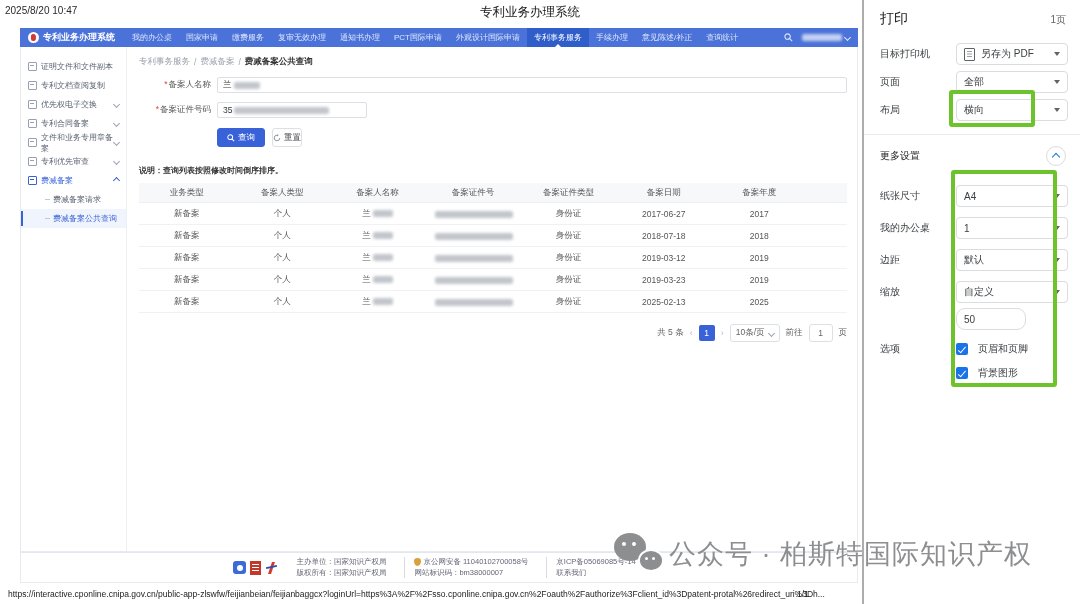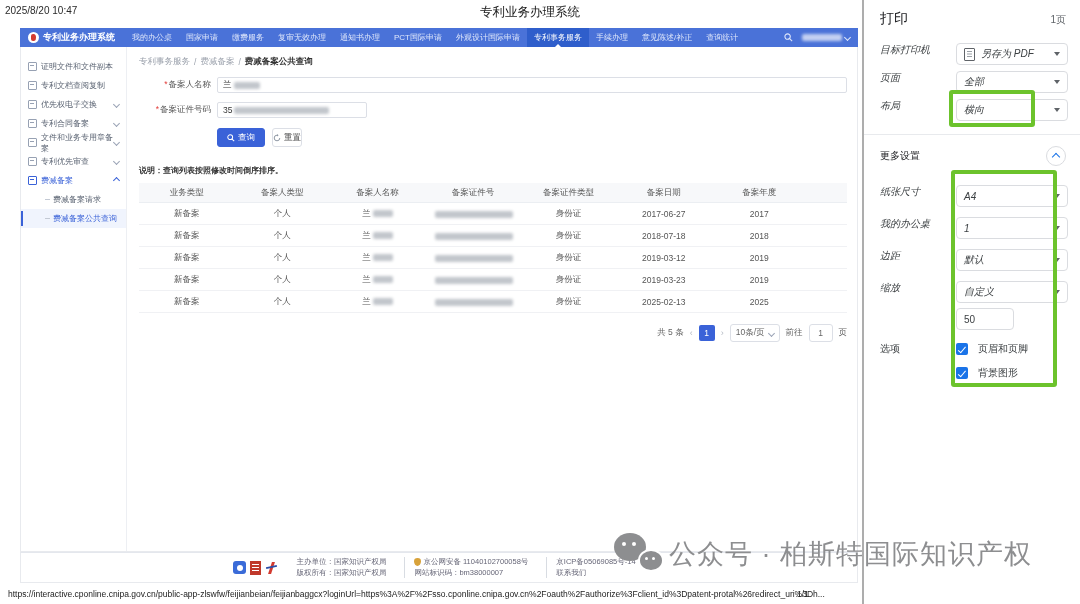--- a/index.html
+++ b/index.html
@@ -78,34 +78,34 @@
   .f-col{display:flex;flex-direction:column;line-height:1.35;padding:0 9px;border-left:1px solid #d8dce2;}
   .f-col.first{border-left:none;}
   .f-line{display:flex;align-items:center;gap:2px;white-space:nowrap;}
   .shield{width:7px;height:8px;background:#d8a23a;border-radius:50% 50% 50% 50%/40% 40% 60% 60%;flex:none;}
   
   .v-divider{position:absolute;left:862px;top:0;width:2px;height:604px;background:#adadad;}
   .panel{position:absolute;left:864px;top:0;width:216px;height:604px;background:#fff;box-sizing:border-box;}
   .p-titlerow{display:flex;align-items:baseline;justify-content:space-between;padding:10px 14px 0 16px;}
   .p-title{font-size:14px;color:#202124;}
   .p-sheets{font-size:10px;color:#5f6368;}
-  .p-row{display:flex;margin:6px 12px 0 16px;font-style:italic;}
+  .p-row{display:flex;align-items:center;margin:6px 12px 0 16px;}
   .p-row.first{margin-top:15px;}
   .p-label{width:76px;flex:none;font-size:10px;color:#3c4043;}
   .p-select{flex:1;height:22px;border:1px solid #dadce0;border-radius:4px;display:flex;align-items:center;padding:0 7px;font-size:10px;color:#3c4043;background:#fff;cursor:pointer;box-sizing:border-box;}
   .p-caret{margin-left:auto;width:0;height:0;border-left:3.5px solid transparent;border-right:3.5px solid transparent;border-top:4px solid #5f6368;}
   .doc-icon{width:9px;height:11px;border:1px solid #5f6368;border-radius:1px;margin-right:6px;position:relative;background:#fff;flex:none;}
   .doc-icon::after{content:"";position:absolute;left:1.5px;top:2.5px;width:5px;height:1px;background:#9aa0a6;box-shadow:0 2.5px 0 #9aa0a6,0 5px 0 #9aa0a6;}
   .p-divider{height:1px;background:#e8eaed;margin:13px 0 0 0;}
   .more-row{display:flex;align-items:center;justify-content:space-between;margin:11px 14px 0 16px;font-size:10px;color:#202124;}
   .circle-chev{width:18px;height:18px;border:1px solid #dadce0;border-radius:50%;position:relative;cursor:pointer;flex:none;}
   .circle-chev::after{content:"";position:absolute;left:5.5px;top:7px;width:5px;height:5px;border-left:1.6px solid #1a73e8;border-top:1.6px solid #1a73e8;transform:rotate(45deg);}
   .p-row.gap{margin-top:10px;}
   .p-row.paper{margin-top:19px;}
-  .scale-inp{margin:5px 12px 0 92px;width:58px;height:22px;border:1px solid #dadce0;border-radius:4px;display:flex;align-items:center;padding:1px 7px;font-size:10px;color:#3c4043;box-sizing:border-box;}
+  .scale-inp{margin:5px 12px 0 92px;width:70px;height:22px;border:1px solid #dadce0;border-radius:9px;display:flex;align-items:center;padding:1px 7px;font-size:10px;color:#3c4043;box-sizing:border-box;}
   .opt-row{display:flex;align-items:center;margin:12px 12px 0 16px;}
   .opt-row.second{margin-top:10px;}
   .checkbox{width:12px;height:12px;background:#1a73e8;border-radius:2px;position:relative;margin-right:10px;flex:none;cursor:pointer;}
   .checkbox::after{content:"";position:absolute;left:4px;top:1.5px;width:3px;height:6.5px;border-right:1.6px solid #fff;border-bottom:1.6px solid #fff;transform:rotate(40deg);}
   .opt-label{font-size:10px;color:#3c4043;}
   .green-box{position:absolute;border:4px solid #6cc32c;border-radius:3px;pointer-events:none;z-index:30;}
   .green1{left:85px;top:90px;width:78px;height:29px;}
   .green2{left:87px;top:170px;width:98px;height:209px;}
   
   .watermark{position:absolute;left:614px;top:533px;display:flex;align-items:center;gap:9px;z-index:50;color:#8d8e90;}

